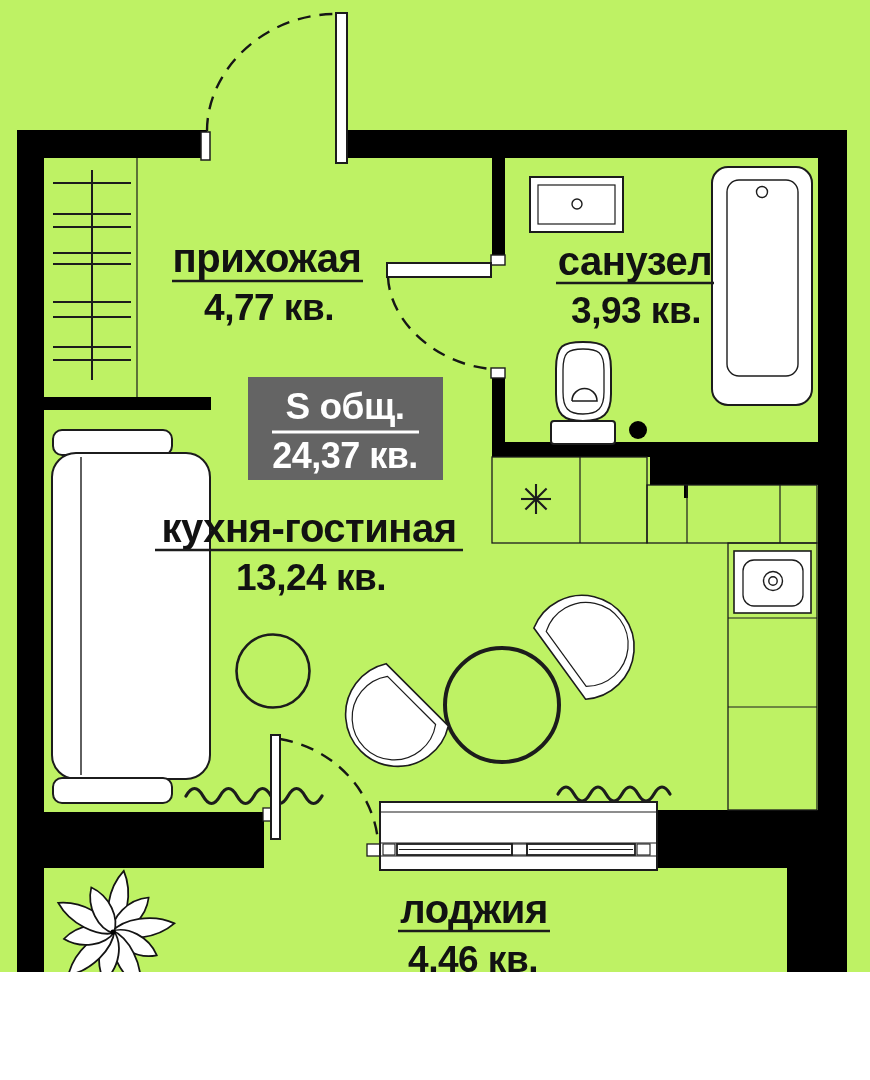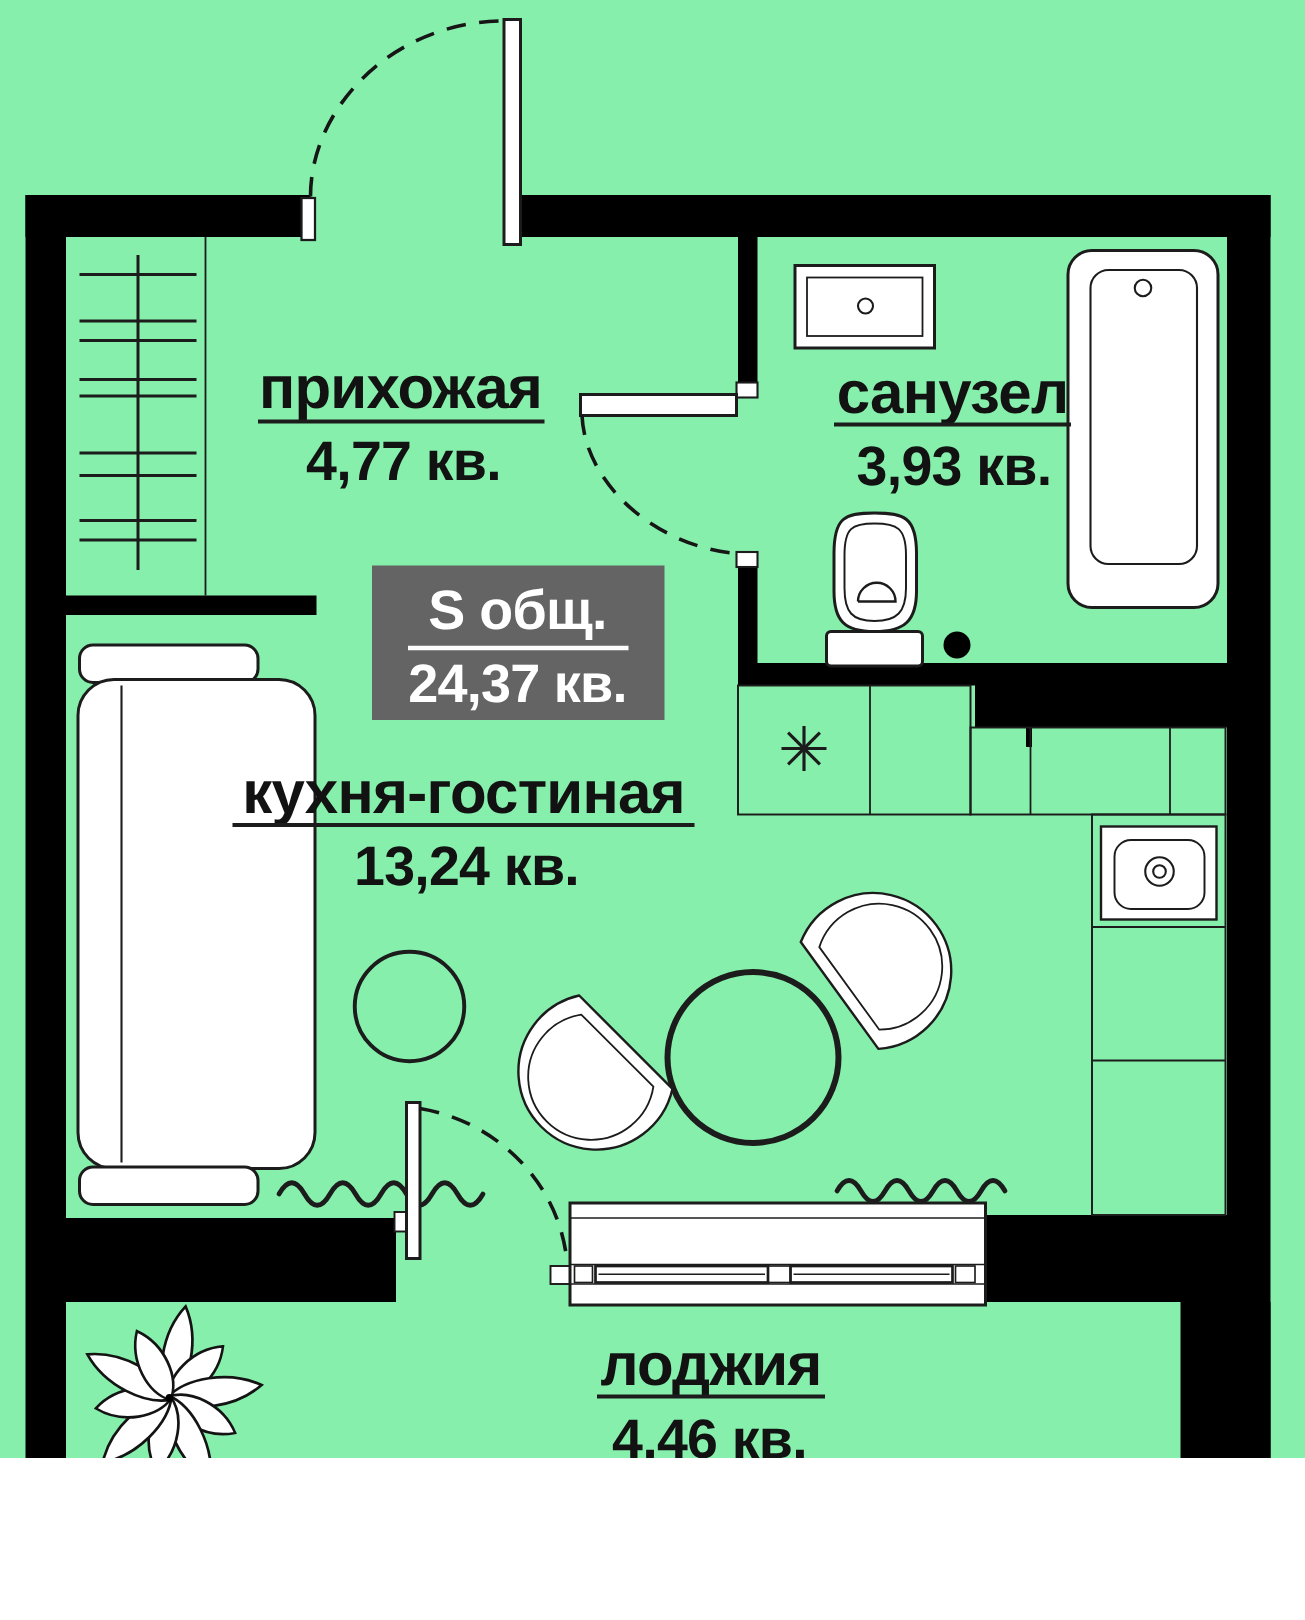--- a/index.html
+++ b/index.html
@@ -1,16 +1,16 @@
 <!DOCTYPE html>
 <html><head>
 <meta charset="utf-8">
 <style>
   html,body{margin:0;padding:0;background:#fff;}
-  .stage{width:870px;height:972px;position:relative;background:#86efac;overflow:hidden;}
+  .stage{width:870px;height:972px;position:relative;background:#bef264;overflow:hidden;}
   svg{display:block;}
   .w{fill:#000;stroke:none;}
   .ln{fill:none;stroke:#1c1c1c;}
   .fw{fill:#fff;stroke:#1c1c1c;}
   .dash{fill:none;stroke:#161616;stroke-width:2.4;stroke-dasharray:13 9;}
   text{font-family:"Liberation Sans","DejaVu Sans",sans-serif;font-weight:700;fill:#121212;letter-spacing:-0.5px;}
   .room-name{font-size:40px;}
   .room-area{font-size:37px;}
   .badge-label{font-size:37px;}
   .badge-area{font-size:36px;}

